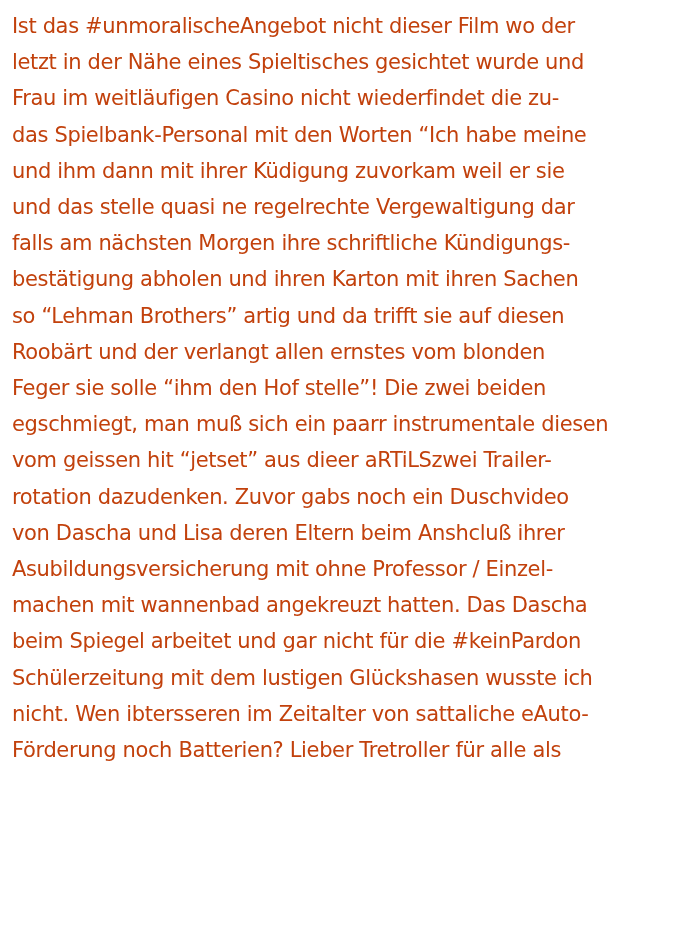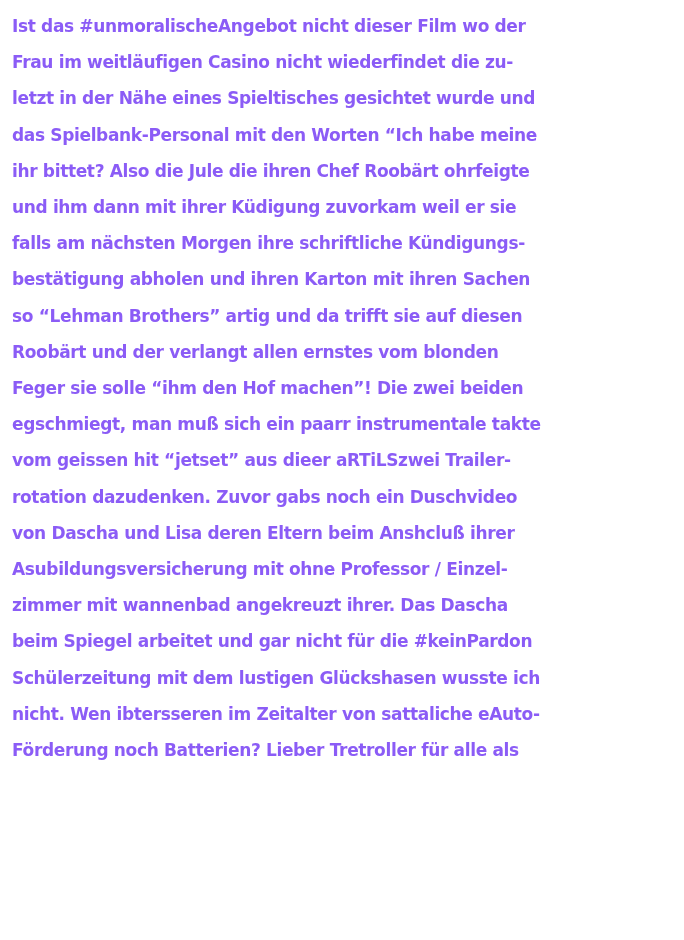--- a/index.html
+++ b/index.html
@@ -13,47 +13,47 @@
     overflow: hidden;
     font-family: "DejaVu Sans", sans-serif;
   }
   #document-body {
     box-sizing: border-box;
     width: 684px;
     padding: 8px 12px 0 12px;
   }
   .text-line {
     font-family: "DejaVu Sans", sans-serif;
-    font-size: 17px;
+    font-size: 21px;
     line-height: 36.2px;
-    color: #8b5cf6;
+    color: #c2410c;
     white-space: pre;
     letter-spacing: -0.35px;
-    font-weight: 700;
+    font-weight: 400;
   }
 </style>
 </head>
 <body style="background: rgb(255, 255, 255);">
 
 <div id="document-body">
   <div class="text-line">Ist das #unmoralischeAngebot nicht dieser Film wo der</div>
+  <div class="text-line">letzt in der Nähe eines Spieltisches gesichtet wurde und</div>
   <div class="text-line">Frau im weitläufigen Casino nicht wiederfindet die zu-</div>
-  <div class="text-line">letzt in der Nähe eines Spieltisches gesichtet wurde und</div>
   <div class="text-line">das Spielbank-Personal mit den Worten “Ich habe meine</div>
-  <div class="text-line">ihr bittet? Also die Jule die ihren Chef Roobärt ohrfeigte</div>
   <div class="text-line">und ihm dann mit ihrer Küdigung zuvorkam weil er sie</div>
+  <div class="text-line">und das stelle quasi ne regelrechte Vergewaltigung dar</div>
   <div class="text-line">falls am nächsten Morgen ihre schriftliche Kündigungs-</div>
   <div class="text-line">bestätigung abholen und ihren Karton mit ihren Sachen</div>
   <div class="text-line">so “Lehman Brothers” artig und da trifft sie auf diesen</div>
   <div class="text-line">Roobärt und der verlangt allen ernstes vom blonden</div>
-  <div class="text-line">Feger sie solle “ihm den Hof machen”! Die zwei beiden</div>
-  <div class="text-line">egschmiegt, man muß sich ein paarr instrumentale takte</div>
+  <div class="text-line">Feger sie solle “ihm den Hof stelle”! Die zwei beiden</div>
+  <div class="text-line">egschmiegt, man muß sich ein paarr instrumentale diesen</div>
   <div class="text-line">vom geissen hit “jetset” aus dieer aRTiLSzwei Trailer-</div>
   <div class="text-line">rotation dazudenken. Zuvor gabs noch ein Duschvideo</div>
   <div class="text-line">von Dascha und Lisa deren Eltern beim Anshcluß ihrer</div>
   <div class="text-line">Asubildungsversicherung mit ohne Professor / Einzel-</div>
-  <div class="text-line">zimmer mit wannenbad angekreuzt ihrer. Das Dascha</div>
+  <div class="text-line">machen mit wannenbad angekreuzt hatten. Das Dascha</div>
   <div class="text-line">beim Spiegel arbeitet und gar nicht für die #keinPardon</div>
   <div class="text-line">Schülerzeitung mit dem lustigen Glückshasen wusste ich</div>
   <div class="text-line">nicht. Wen ibtersseren im Zeitalter von sattaliche eAuto-</div>
   <div class="text-line">Förderung noch Batterien? Lieber Tretroller für alle als</div>
 
 </div>
 
 </body></html>

